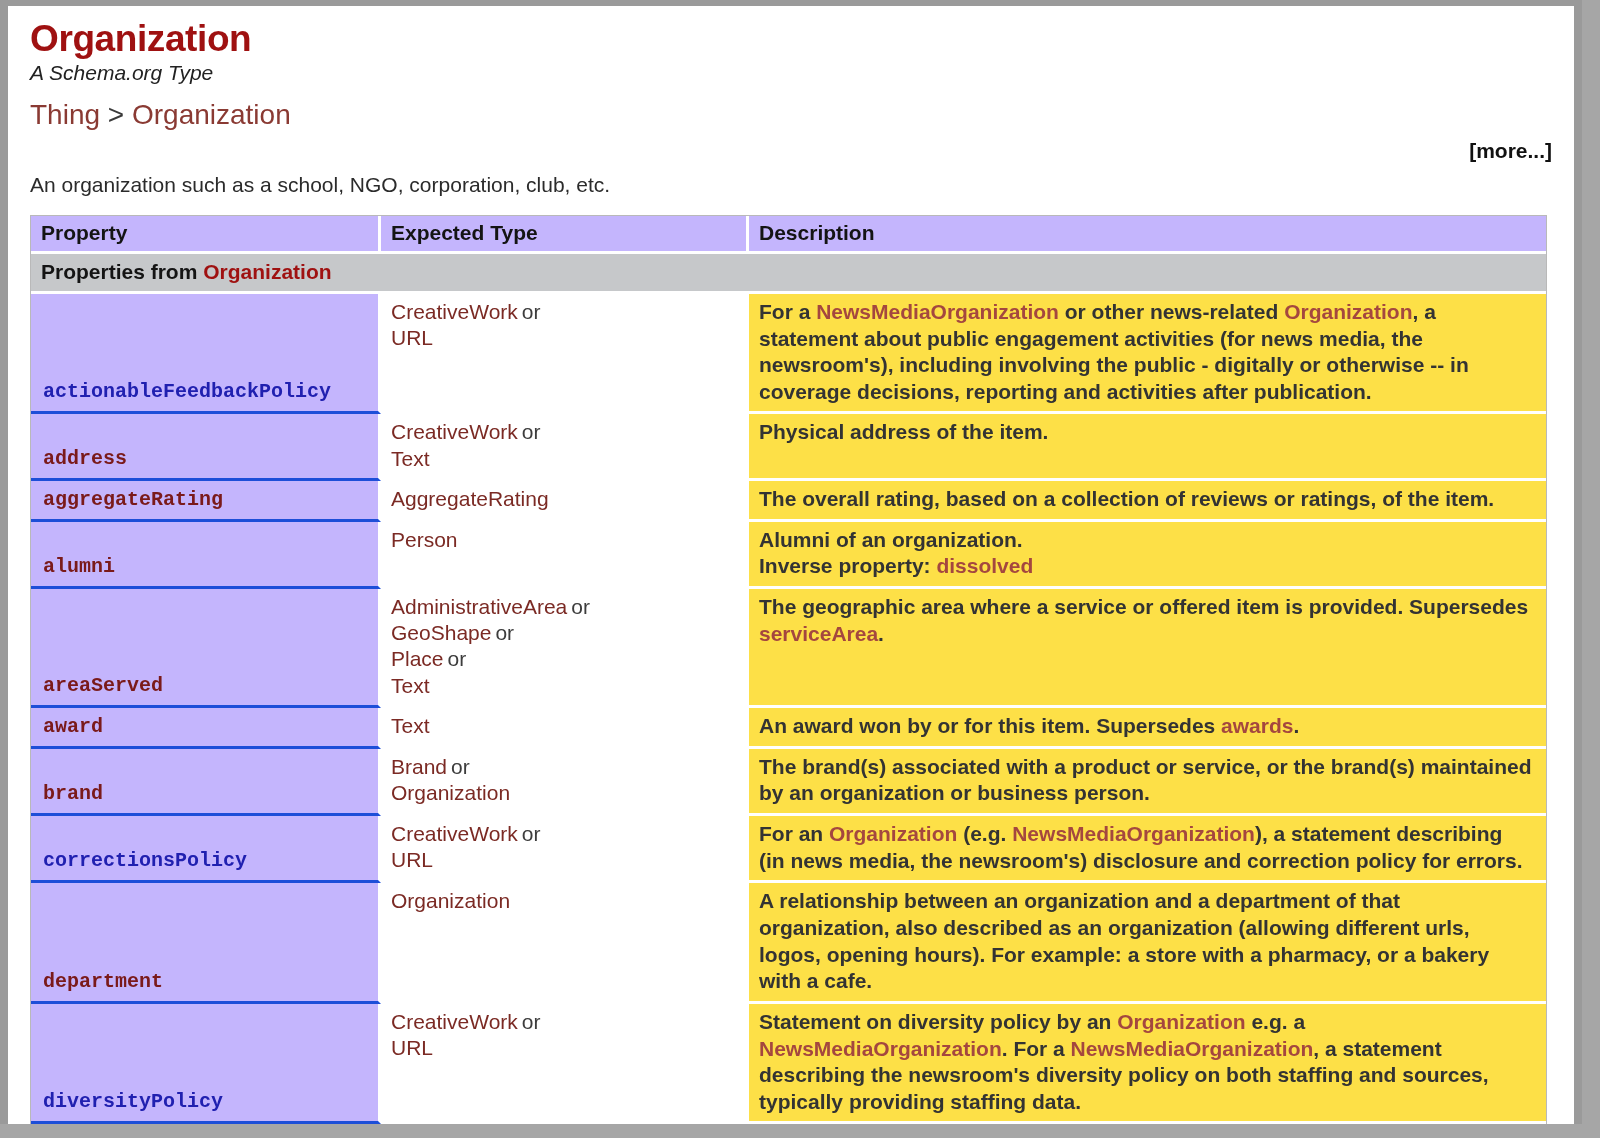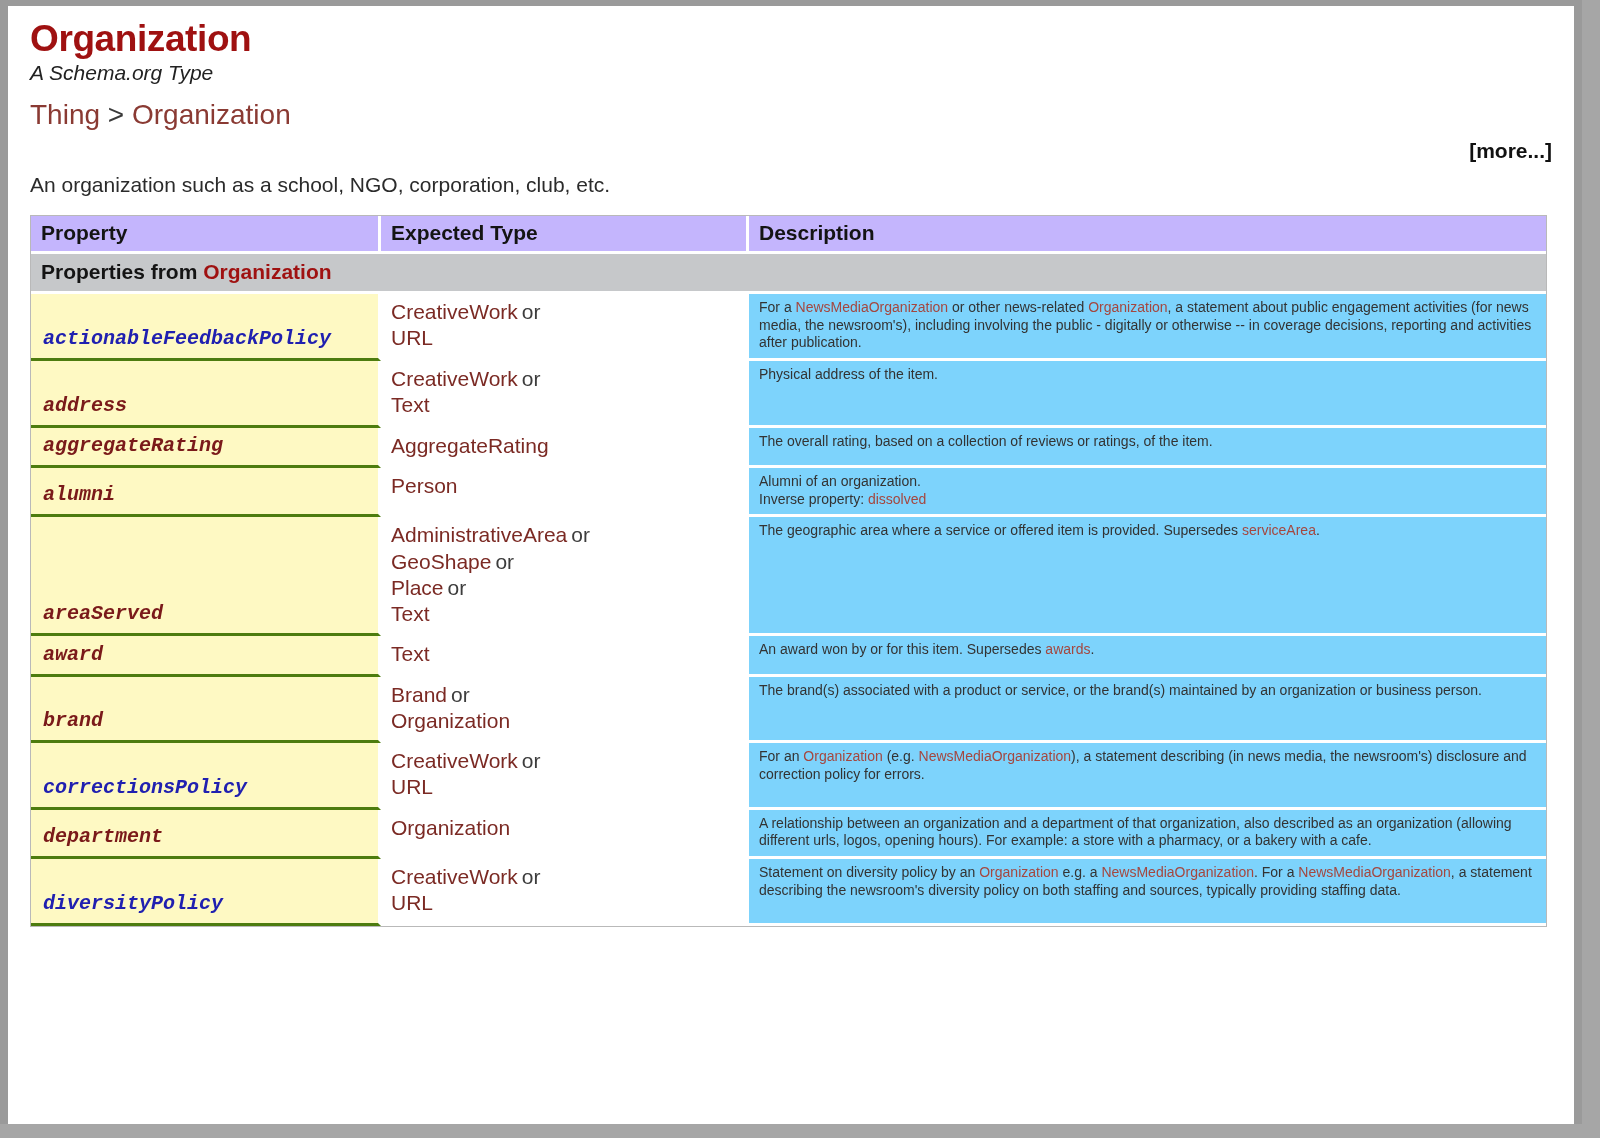--- a/index.html
+++ b/index.html
@@ -124,26 +124,25 @@
     font-weight: bold;
     color: #141414;
     padding: 6px 0 7px 10px;
   }
   td.section .tlink {
     color: #9f1111;
     font-weight: bold;
   }
 
   td.prop {
-    background: #fef9c3;
+    background: #c4b5fd;
     border-right: 3px solid #ffffff;
-    border-bottom: 3px solid #4d7c0f;
+    border-bottom: 3px solid #1d4ed8;
     vertical-align: bottom;
     padding: 6px 8px 8px 12px;
-    font-style: italic;
   }
   td.prop .pname {
     font-family: "Liberation Mono", monospace;
     font-size: 20px;
     font-weight: bold;
     white-space: nowrap;
     text-decoration: none;
   }
   td.prop .pname.red { color: #7a1a1a; }
   td.prop .pname.blue { color: #2020b0; }
@@ -161,27 +160,28 @@
   td.etype .t {
     color: #7b2a24;
     text-decoration: none;
   }
   td.etype .or {
     color: #3d3d3d;
     padding: 0 2px 0 4px;
   }
 
   td.dsc {
-    background: #7dd3fc;
+    background: #fde047;
     border-bottom: 3px solid #ffffff;
     vertical-align: top;
     padding: 5px 14px 6px 10px;
-    font-size: 14px;
+    font-size: 21px;
     line-height: 1.27;
     color: #333333;
+    font-weight: bold;
   }
   td.dsc a, td.dsc .lnk {
     color: #a4473f;
     text-decoration: none;
   }
 </style>
 </head>
 <body>
 
 <div class="window-frame">

